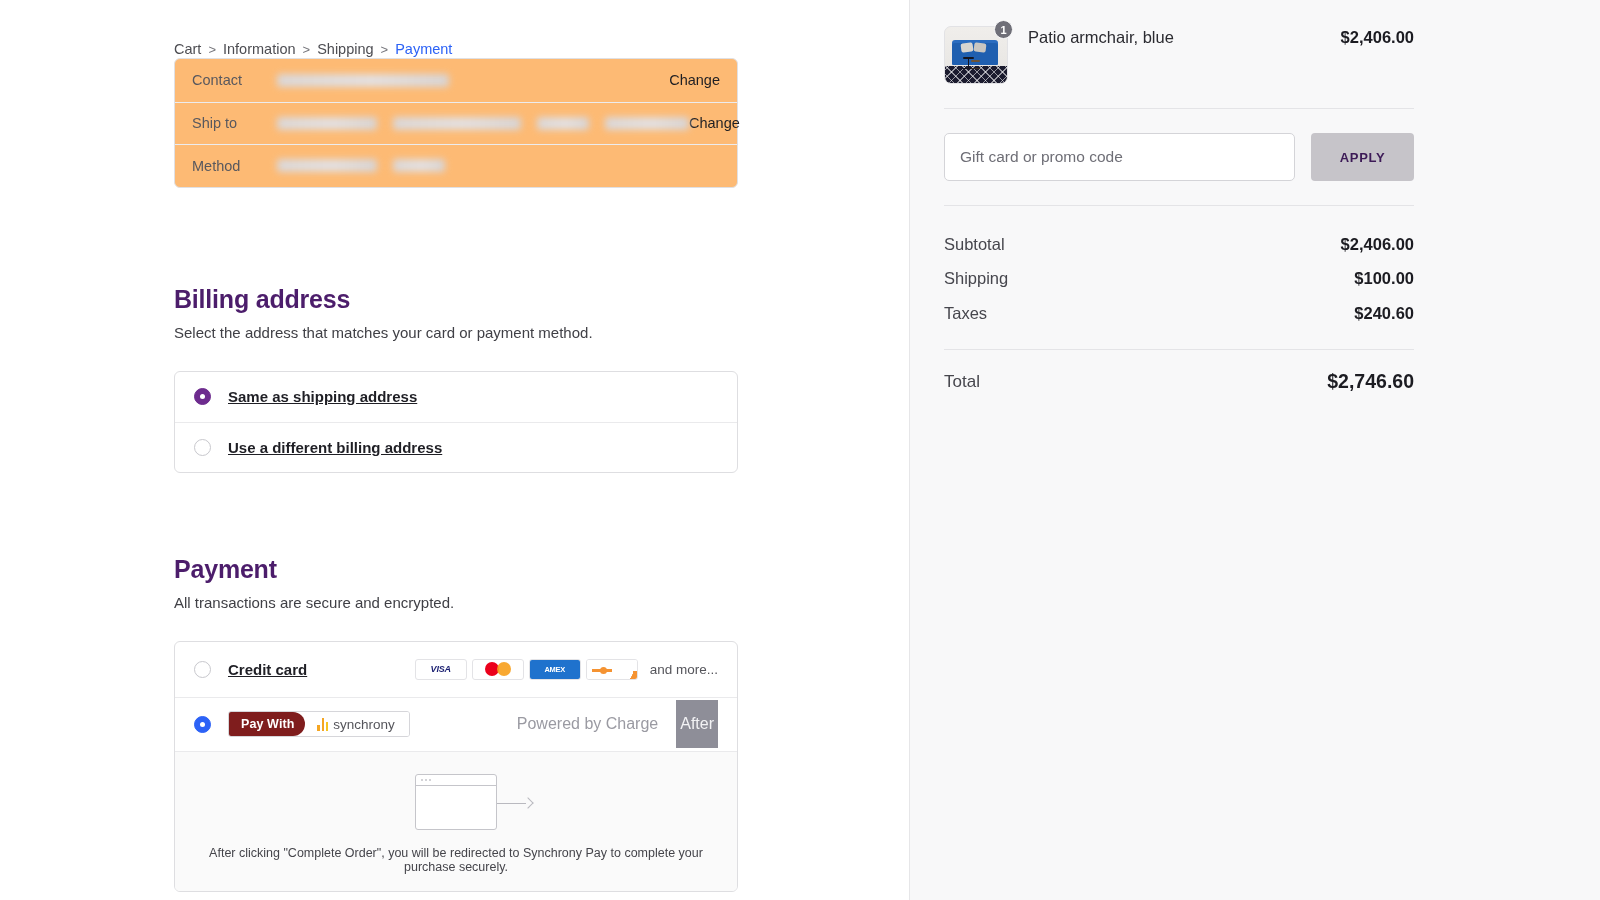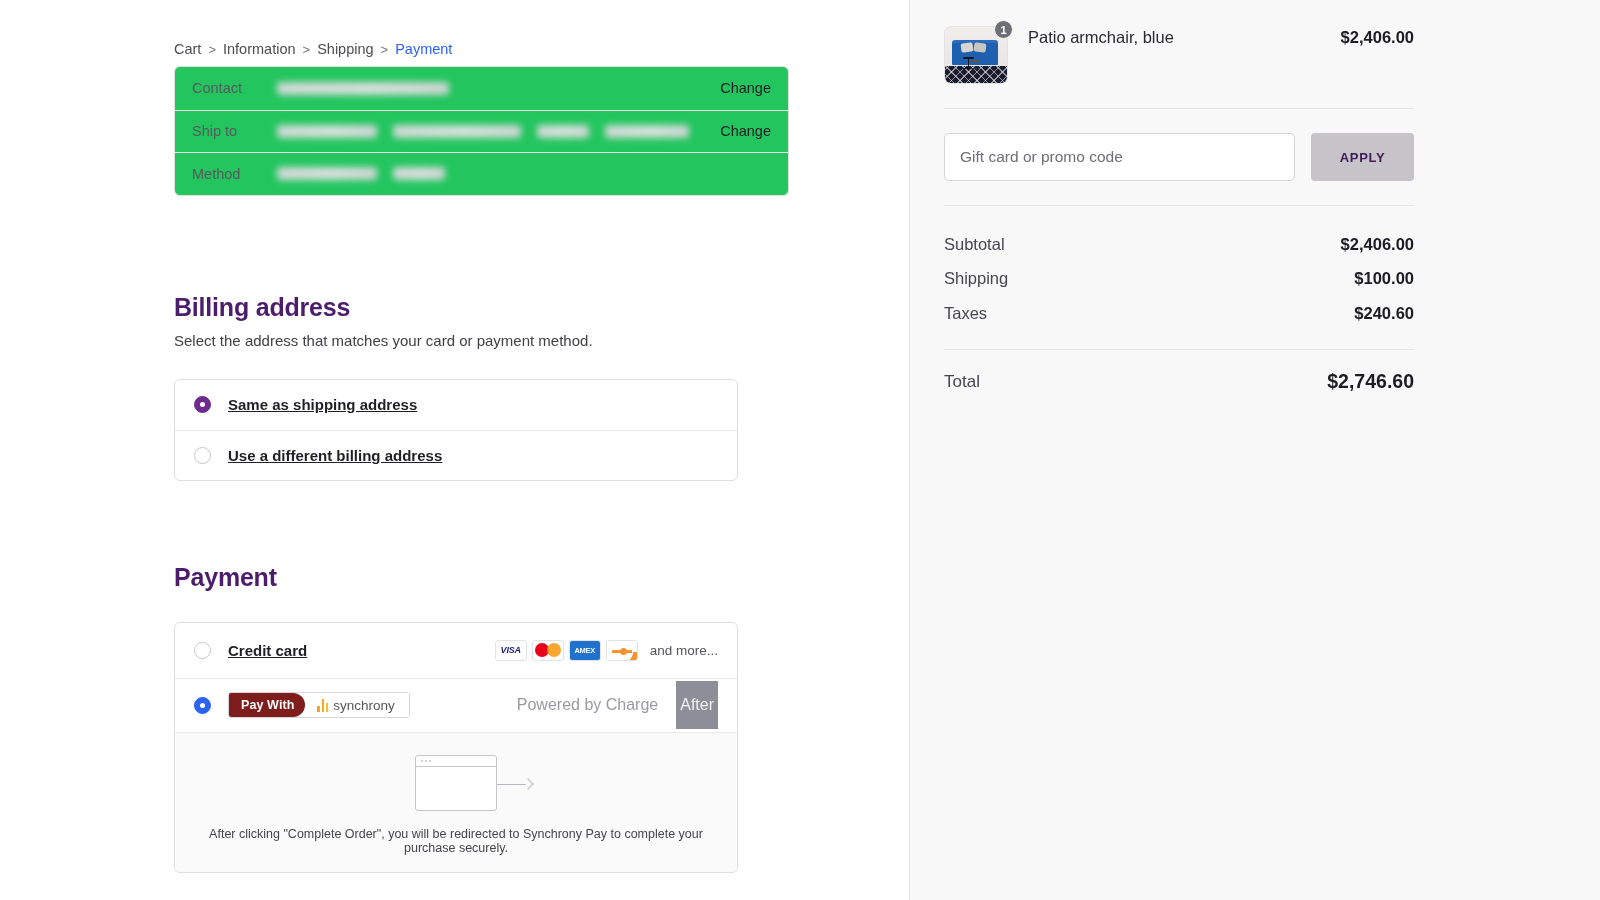--- a/index.html
+++ b/index.html
@@ -20,22 +20,22 @@
   .left-inner { position: absolute; left: 174px; top: 8px; width: 600px; }
 
   
   .breadcrumb { display: flex; align-items: center; gap: 7px; padding-top: 33px; font-size: 14.5px; }
   .crumb { color: #4d4d52; white-space: nowrap; }
   .crumb.active { color: #2c62f6; }
   .crumb-sep { color: #76767c; font-size: 13px; }
 
   
   .review-card {
-    margin-top: 9px; width: 615px;
-    border: 1px solid #e0e0e3; border-radius: 6px; background: #22c55e;
+    margin-top: 1px; width: 564px;
+    border: 1px solid #e0e0e3; border-radius: 6px; background: #fdba74;
   }
   .review-row { display: flex; align-items: center; height: 42.5px; padding: 0 17px; }
   .review-row + .review-row { border-top: 1px solid #ececee; }
   .review-label { width: 85px; font-size: 14.5px; color: #58585e; flex: none; }
   .review-value { flex: 1; }
   .blur-bar {
     height: 13px; border-radius: 3px;
     background: linear-gradient(90deg,#d9d9dd,#e2e2e6 55%,#d6d6da);
     filter: blur(3.6px); opacity: .95;
   }
@@ -73,21 +73,21 @@
   .radio.sel-blue { border-color: #2c62f6; background: #2c62f6; }
   .radio.sel-blue::after {
     content: ""; position: absolute; left: 5.2px; top: 5.2px;
     width: 5px; height: 5px; border-radius: 50%; background: #fff;
   }
   .opt-label { font-size: 15px; color: #1f1f25; font-weight: 600; text-decoration: underline; }
 
   
   .brands { margin-left: auto; display: flex; align-items: center; gap: 5px; }
   .brand {
-    width: 32px; height: 21px; border-radius: 3px; border: 1px solid #e3e3e6;
+    width: 52px; height: 21px; border-radius: 3px; border: 1px solid #e3e3e6;
     background: #fff; display: flex; align-items: center; justify-content: center;
     overflow: hidden;
   }
   .visa-txt { font-size: 9px; font-weight: bold; font-style: italic; color: #1a1f71; letter-spacing: -.2px; }
   .mc { position: relative; width: 26px; height: 16px; }
   .mc i { position: absolute; top: 1px; width: 14px; height: 14px; border-radius: 50%; }
   .mc .r { left: 0; background: #eb001b; }
   .mc .y { right: 0; background: #f79e1b; opacity: .9; }
   .amex { width: 100%; height: 100%; background: #1f72cd; display: flex; align-items: center; justify-content: center; }
   .amex span { color: #fff; font-size: 7.5px; font-weight: bold; letter-spacing: -.3px; }
@@ -254,20 +254,21 @@
           </div>
           <div class="opt-row">
             <span class="radio"></span>
             <span class="opt-label">Use a different billing address</span>
           </div>
         </div>
       </div>
 
       <div class="section mt-payment">
         <div class="sec-title">Payment</div>
+        <div class="sec-sub">All transactions are secure and encrypted.</div>
 
         <div class="opt-card">
 
           <div class="opt-row" style="min-height:55px;">
             <span class="radio"></span>
             <span class="opt-label">Credit card</span>
             <span class="brands">
               <span class="brand">
                 <span class="visa-txt">VISA</span>
               </span>

